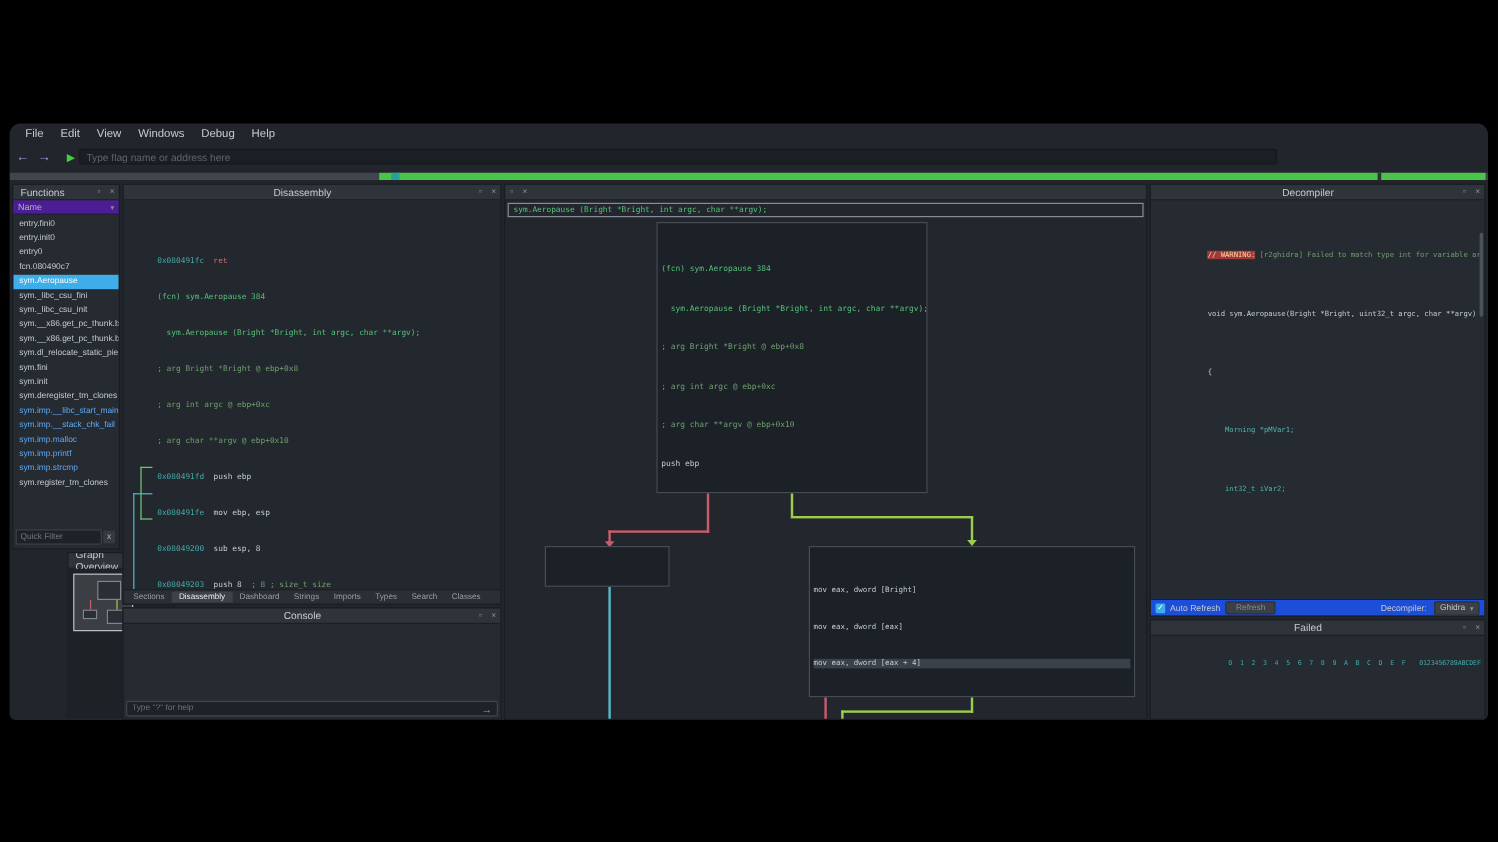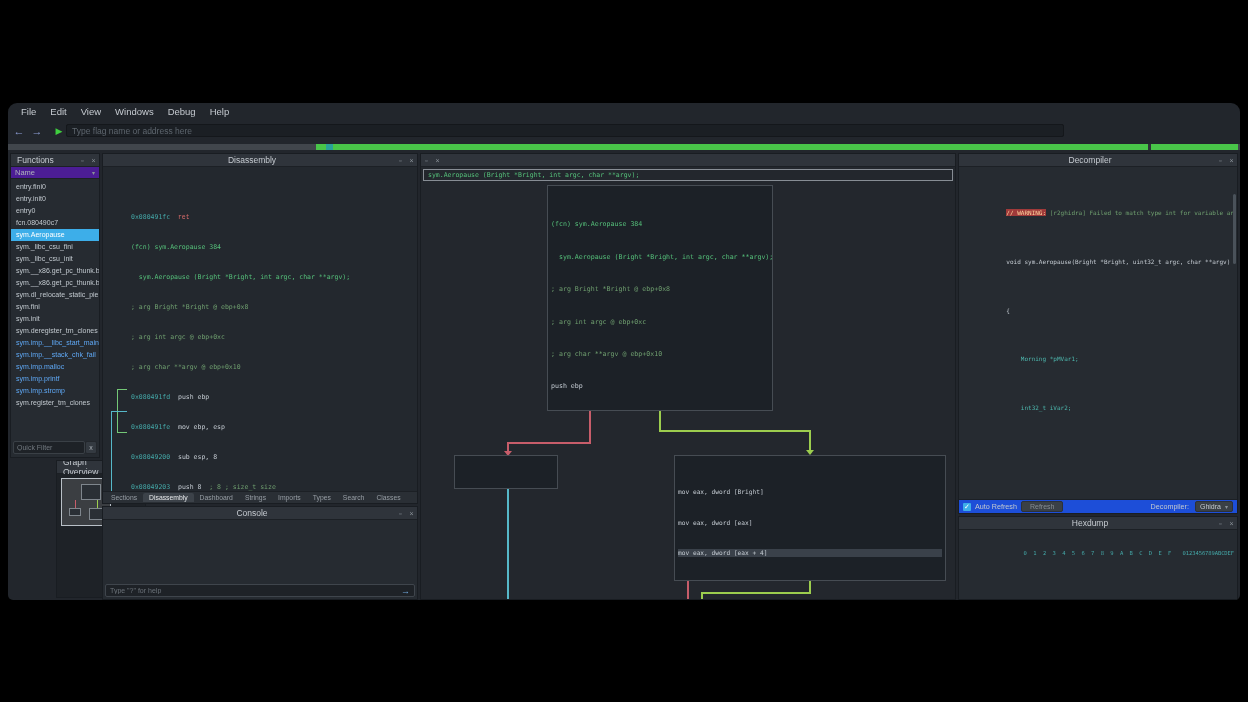--- a/index.html
+++ b/index.html
@@ -668,21 +668,21 @@
         <span>Decompiler:</span>
         <span class="combo">
           <span>Ghidra</span>
           <span style="font-size:6px;color:#8a9198;">▾</span>
         </span>
       </div>
     </div>
 
     <div class="panel" id="hexdump">
       <div class="phead centered">
-        <span class="ptitle">Hexdump</span>
+        <span class="ptitle">Failed</span>
         <span class="picon">▫</span>
         <span class="picon">×</span>
       </div>
       <div class="hex-body">
         <div class="hr hex-colhead">
           <span class="ho">.</span><span class="hb">0  1  2  3  4  5  6  7  8  9  A  B  C  D  E  F</span><span class="hs">0123456789ABCDEF</span>
         </div>
         <div>
           
         

